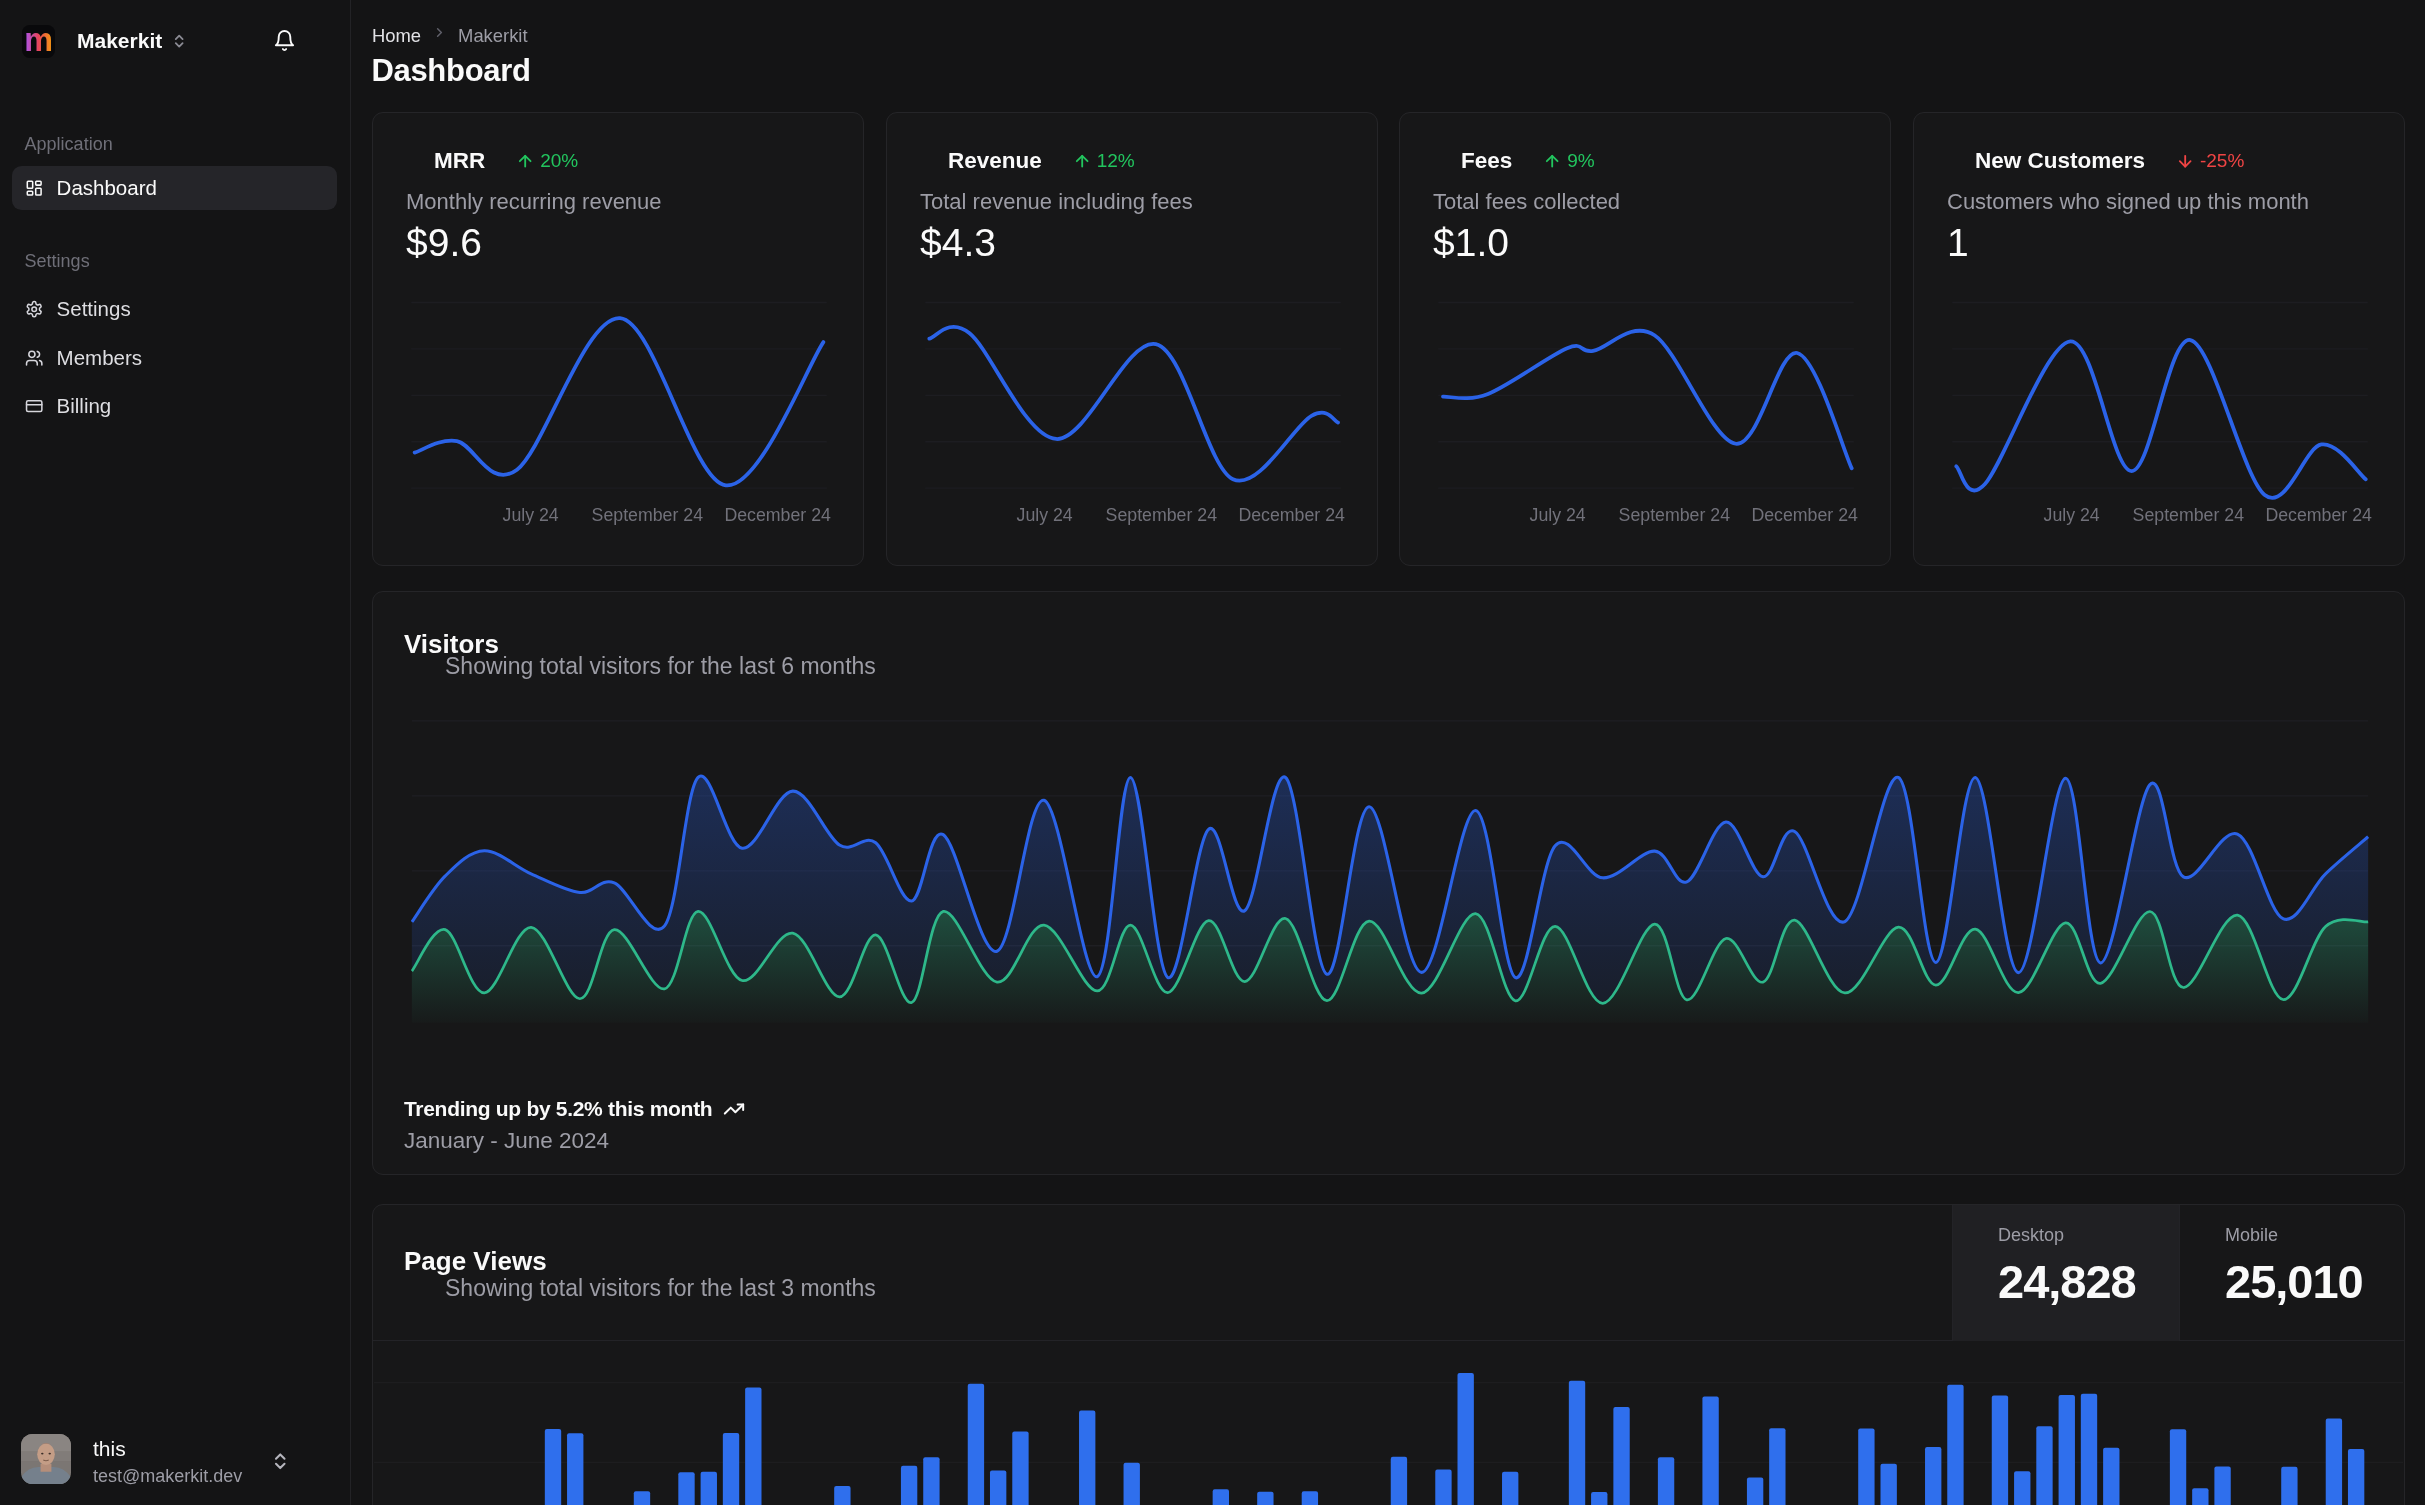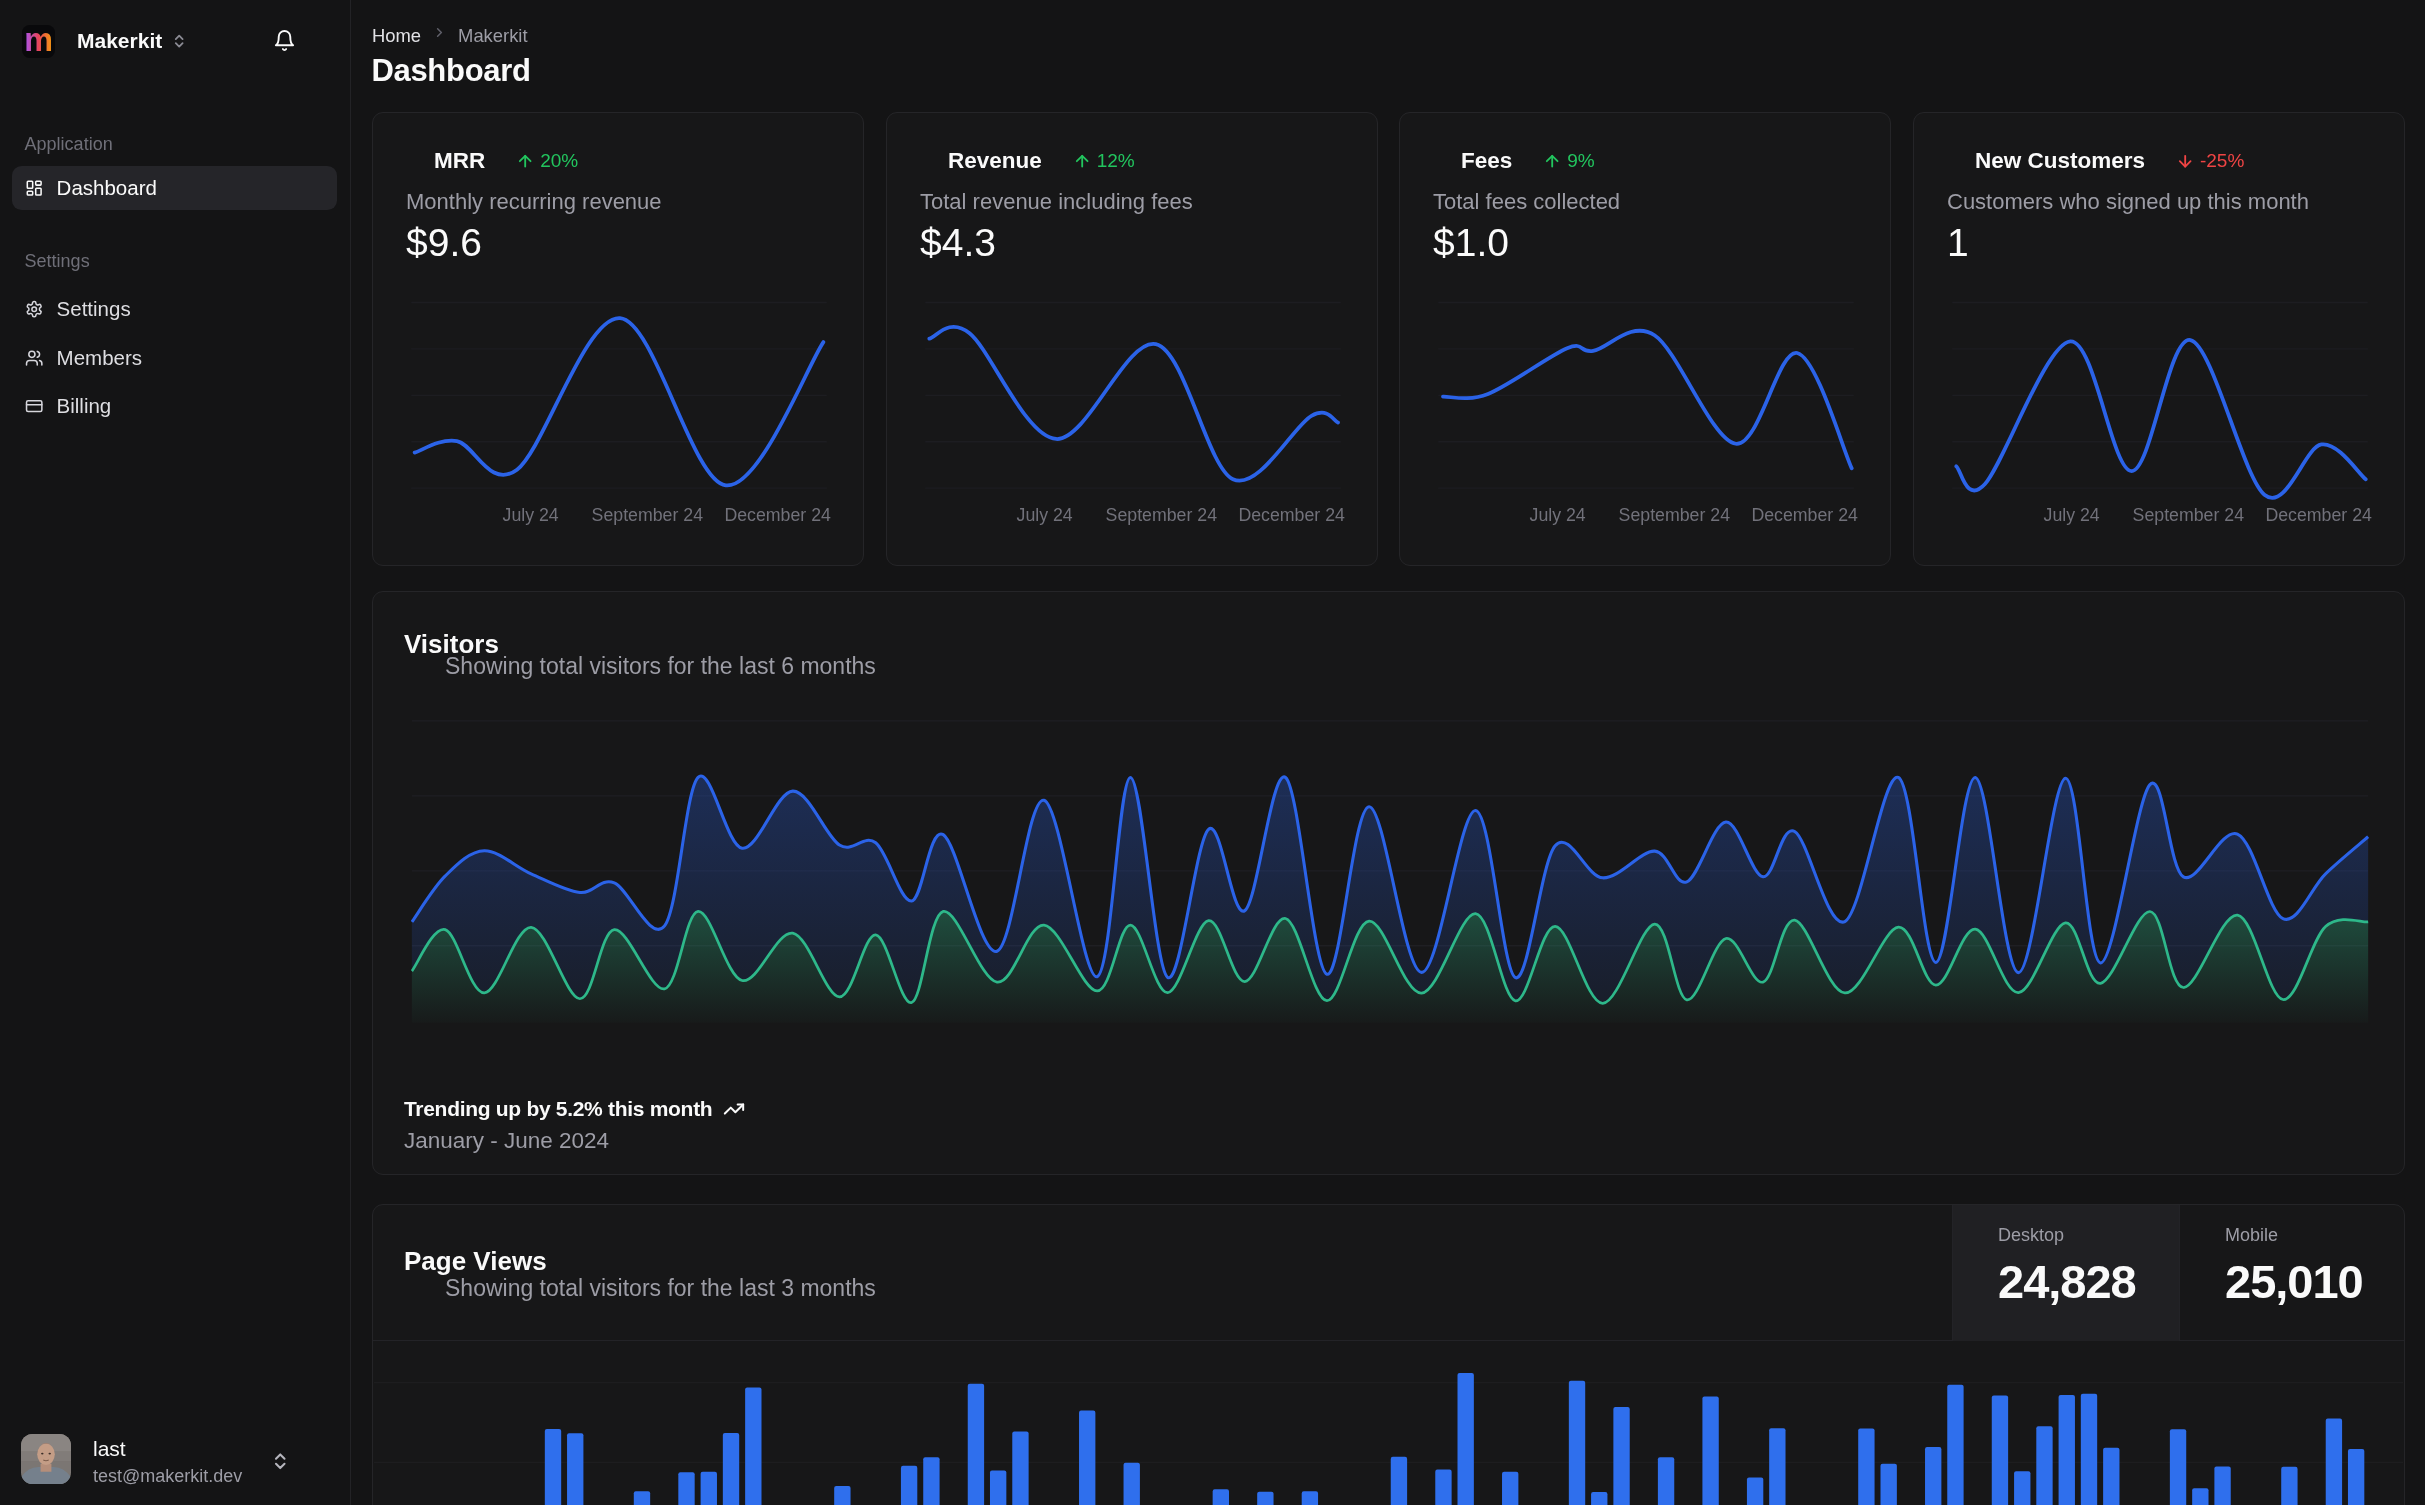--- a/index.html
+++ b/index.html
@@ -109,21 +109,21 @@
           <rect y="26" width="74" height="14" fill="#817c79"></rect>
           <path d="M0 64 Q12 47 29 49 L45 49 Q62 47 74 64 L74 74 L0 74 Z" fill="#75808c"></path>
           <path d="M29 44 h16 v12 h-16z" fill="#b58e7a"></path>
           <ellipse cx="37" cy="30" rx="13" ry="16" fill="#c49d86"></ellipse>
           <path d="M24 27 Q25 14 37 13.5 Q49 14 50 27 Q49 18 44 15.5 Q37 13 30 15.5 Q25 18 24 27Z" fill="#a37f6d"></path>
           <ellipse cx="31.5" cy="29" rx="1.8" ry="1.3" fill="#3c2f29"></ellipse>
           <ellipse cx="42.5" cy="29" rx="1.8" ry="1.3" fill="#3c2f29"></ellipse>
           <path d="M33 38.5 q4 2.2 8 0" stroke="#7c5c4c" stroke-width="1.5" fill="none"></path>
         </g>
       </svg></div>
-  <div class="abs" style="left:93px;top:1437px;font-size:21px;">last</div>
+  <div class="abs" style="left:93px;top:1437px;font-size:21px;">this</div>
   <div class="abs" style="left:93px;top:1466px;font-size:18px;color:#9d9da6;">test@makerkit.dev</div>
   <div class="abs" style="left:270px;top:1451px;"><svg width="20.5" height="20.5" viewBox="0 0 24 24" fill="none" stroke="#b5b5bd" stroke-width="2.4" stroke-linecap="round" stroke-linejoin="round">
         <path d="m7 15 5 5 5-5"></path>
         <path d="m7 9 5-5 5 5"></path>
       </svg></div>
 </div>
 
 <div id="main">
   <div class="crumb">
       <span>Home</span>

